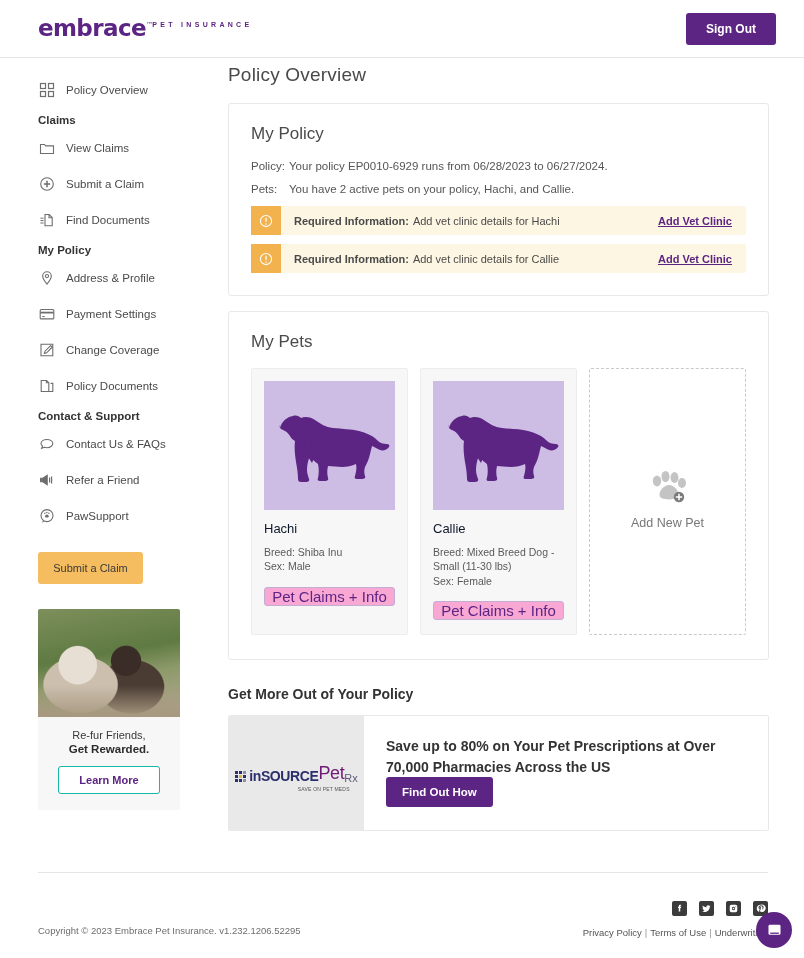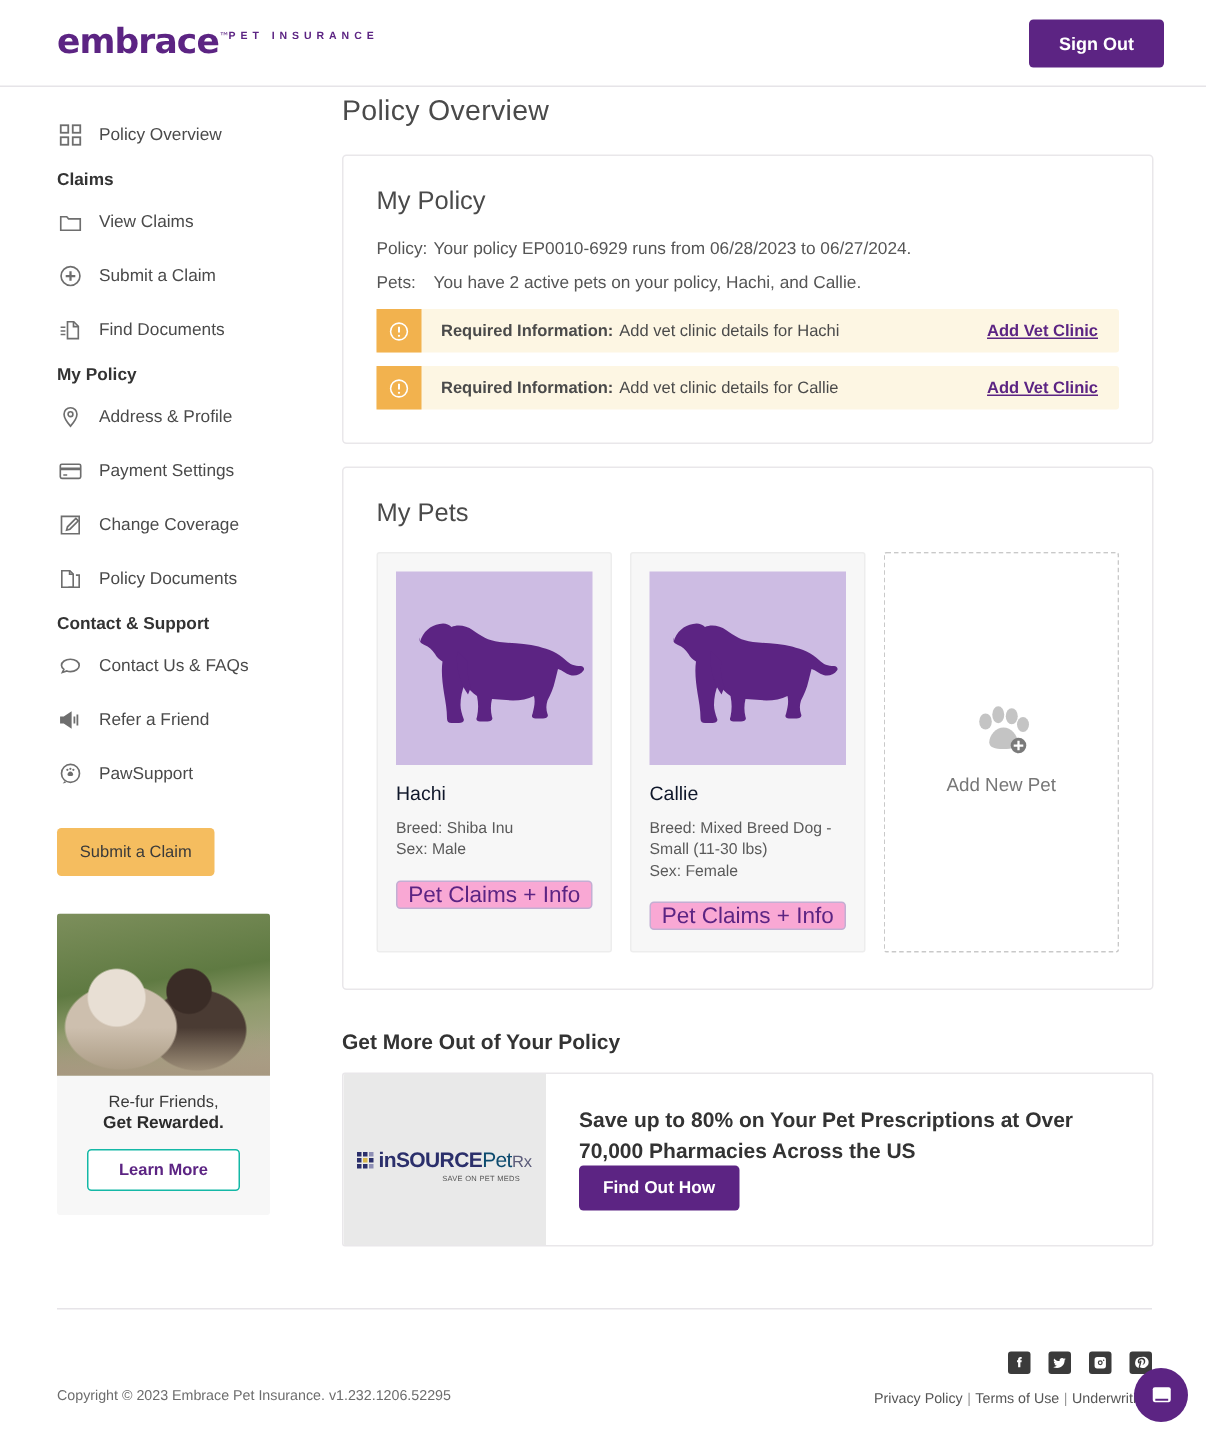--- a/index.html
+++ b/index.html
@@ -260,21 +260,21 @@
       linear-gradient(#2b2f6b 0 0) 4px 0/3px 3px no-repeat,
       linear-gradient(#8e8fb5 0 0) 8px 0/3px 3px no-repeat,
       linear-gradient(#2b2f6b 0 0) 0 4px/3px 3px no-repeat,
       linear-gradient(#d8b74a 0 0) 4px 4px/3px 3px no-repeat,
       linear-gradient(#2b2f6b 0 0) 8px 4px/3px 3px no-repeat,
       linear-gradient(#2b2f6b 0 0) 0 8px/3px 3px no-repeat,
       linear-gradient(#2b2f6b 0 0) 4px 8px/3px 3px no-repeat,
       linear-gradient(#8e8fb5 0 0) 8px 8px/3px 3px no-repeat;
   }
   .isrc-in { font-size: 14px; font-weight: bold; color: #2b2f6b; letter-spacing: -0.4px; }
-  .isrc-pet { font-size: 14px; color: #0c4a6e; letter-spacing: -0.4px; }
+  .isrc-pet { font-size: 18px; color: #701a75; letter-spacing: -0.4px; }
   .isrc-rx { font-size: 11px; color: #5c5c7a; }
   .isrc-tag {
     position: absolute; right: 8px; bottom: -8px;
     font-size: 5px; color: #555; letter-spacing: 0.2px; white-space: nowrap;
   }
   .promo-body { flex: 1; padding: 20px 22px; }
   .promo-head {
     font-size: 14px; font-weight: bold; color: #333;
     line-height: 1.45; max-width: 345px;
   }

